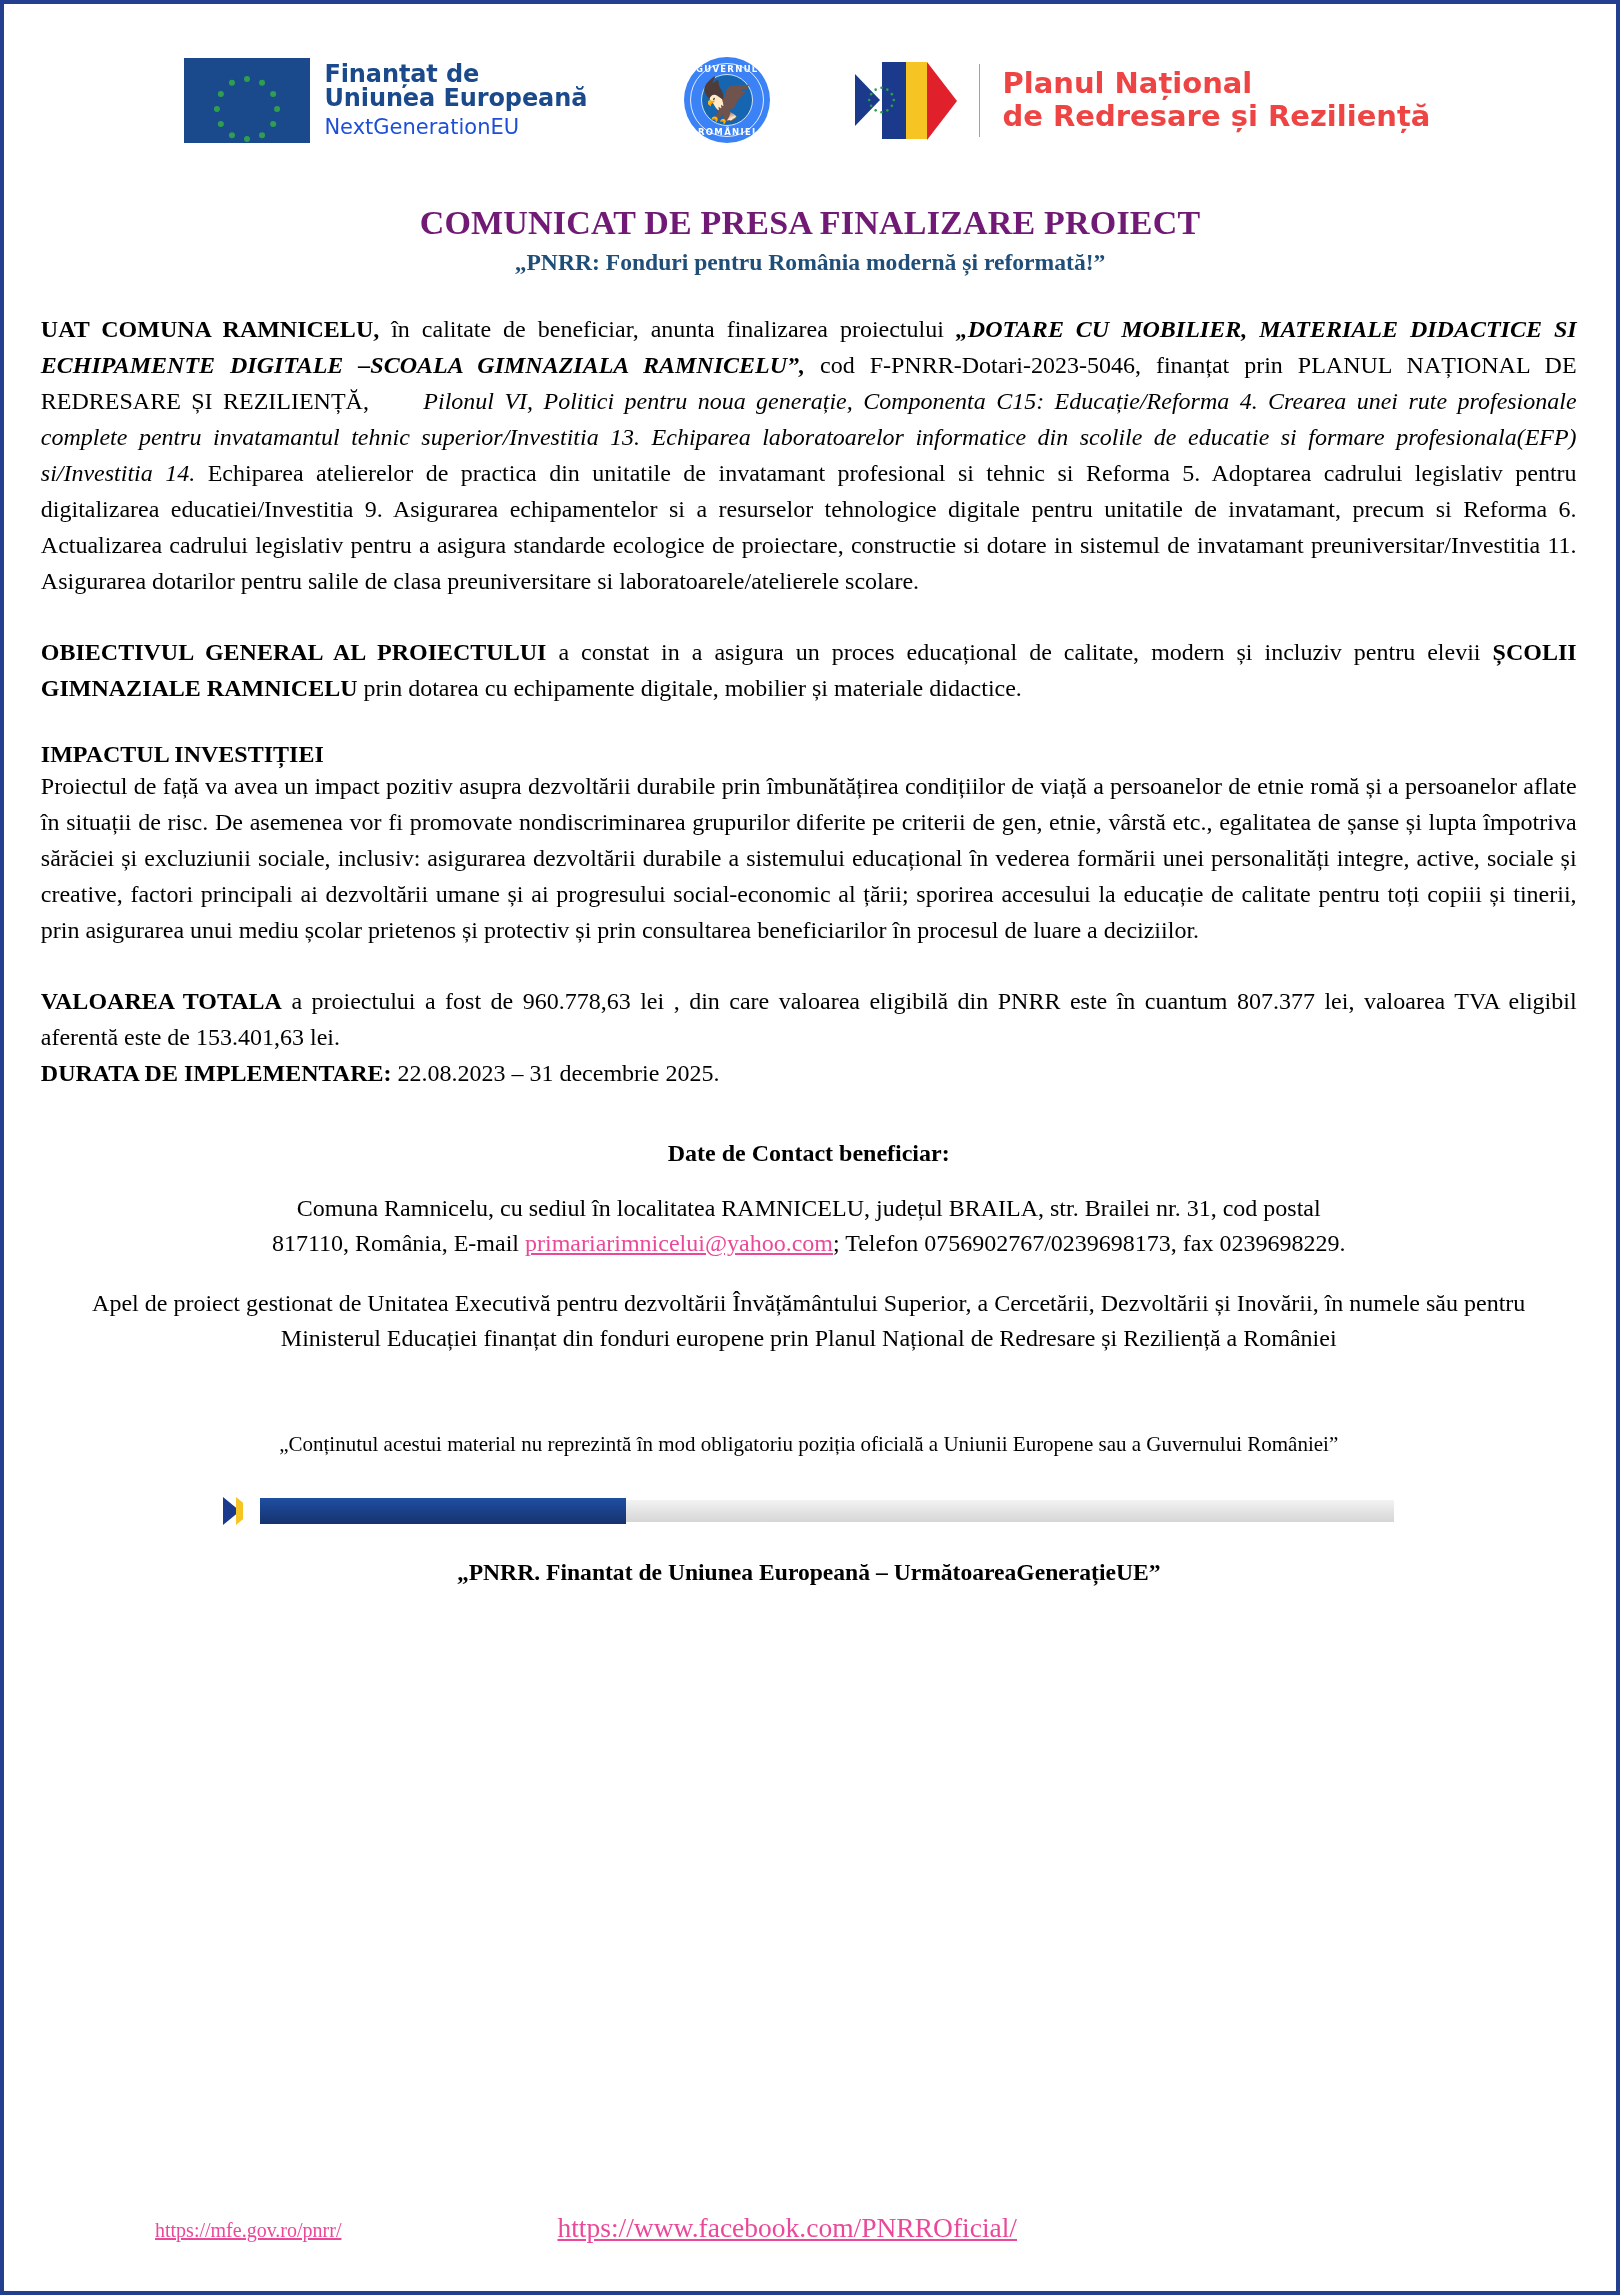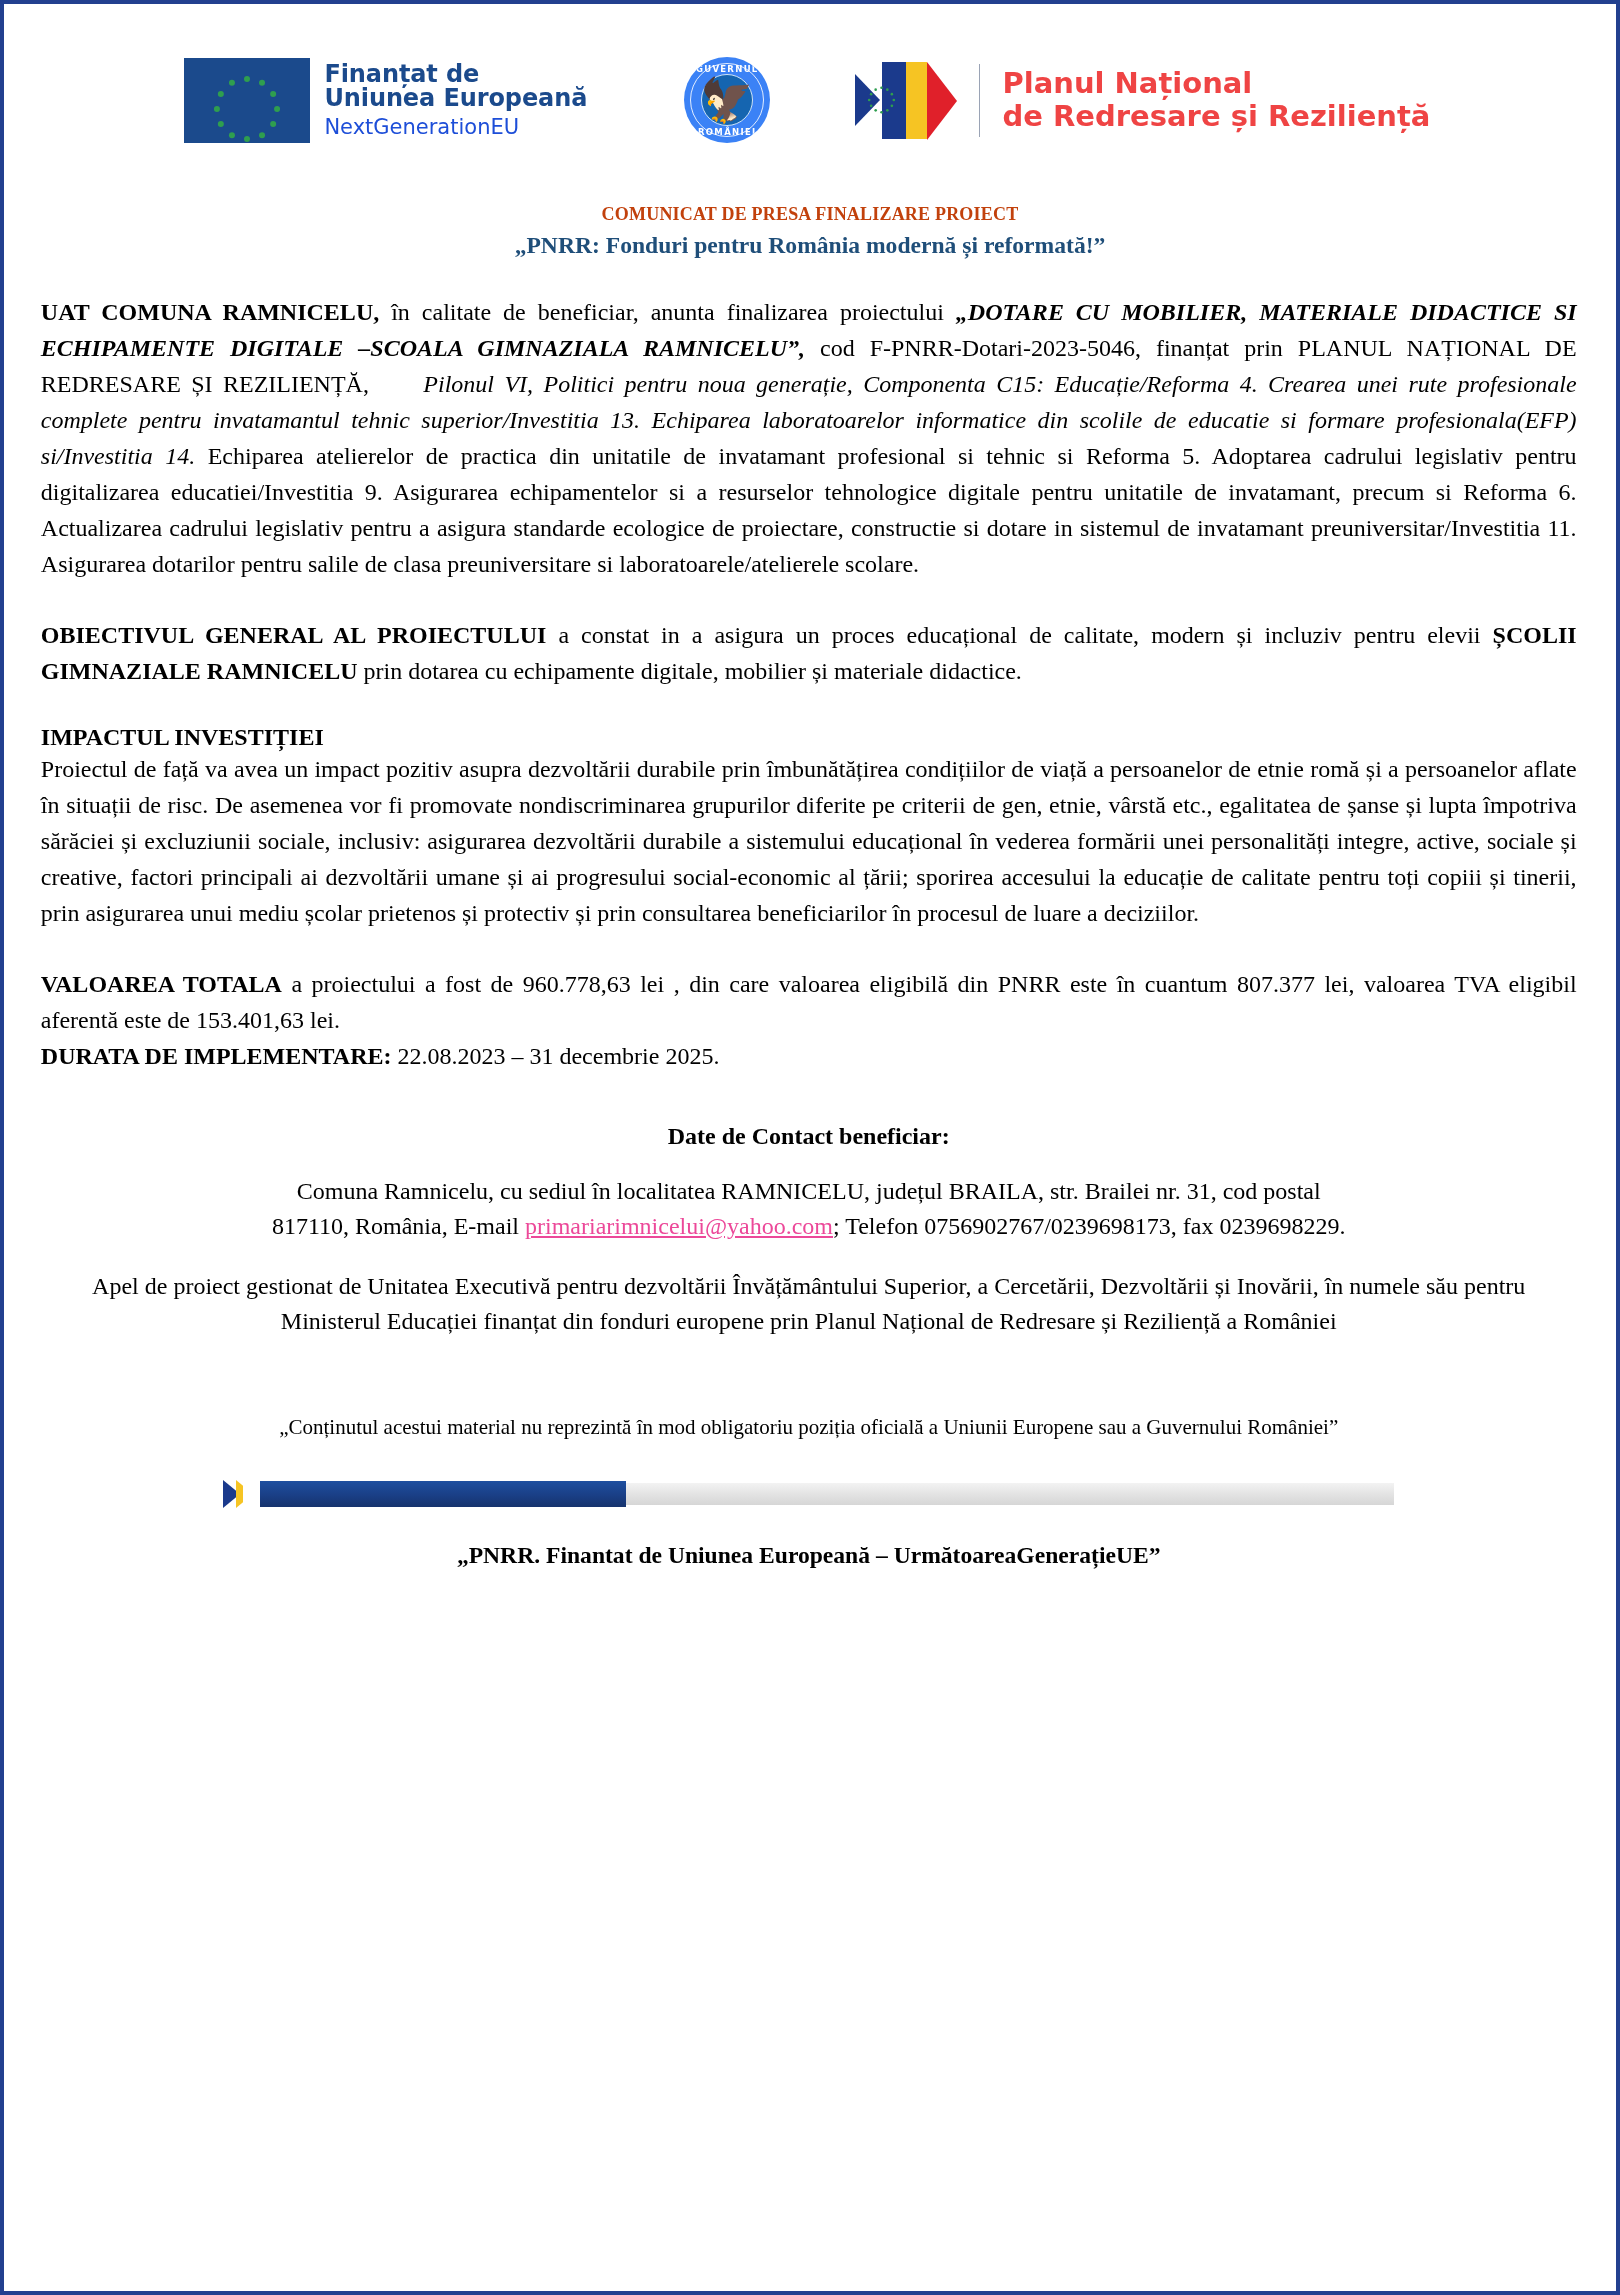--- a/index.html
+++ b/index.html
@@ -178,22 +178,22 @@
   }
 
   
   .title-block {
     text-align: center;
     margin-top: 47px;
   }
   .title-main {
     font-family: "Liberation Serif", serif;
     font-weight: bold;
-    font-size: 18px;
-    color: #c2410c;
+    font-size: 34px;
+    color: #701a75;
     letter-spacing: 0.2px;
   }
   .title-sub {
     font-family: "Liberation Serif", serif;
     font-weight: bold;
     font-size: 23.6px;
     color: #1f4e79;
     margin-top: 6.5px;
   }
 
@@ -436,16 +436,20 @@
         <div class="fb-chev2"></div>
         <div class="fb-chev3"></div>
         <div class="fb-blue"></div>
         <div class="fb-grey"></div>
       </div>
     </div>
 
     <div class="pnrr-caption">„PNRR. Finantat de Uniunea Europeană – UrmătoareaGenerațieUE”</div>
   </div>
 
+  <div class="footer">
+    <a class="link footer-left" href="#">https://mfe.gov.ro/pnrr/</a>
+    <a class="link footer-right" href="#">https://www.facebook.com/PNRROficial/</a>
+  </div>
 
  </div>
 </div>
 
 
 </body></html>

